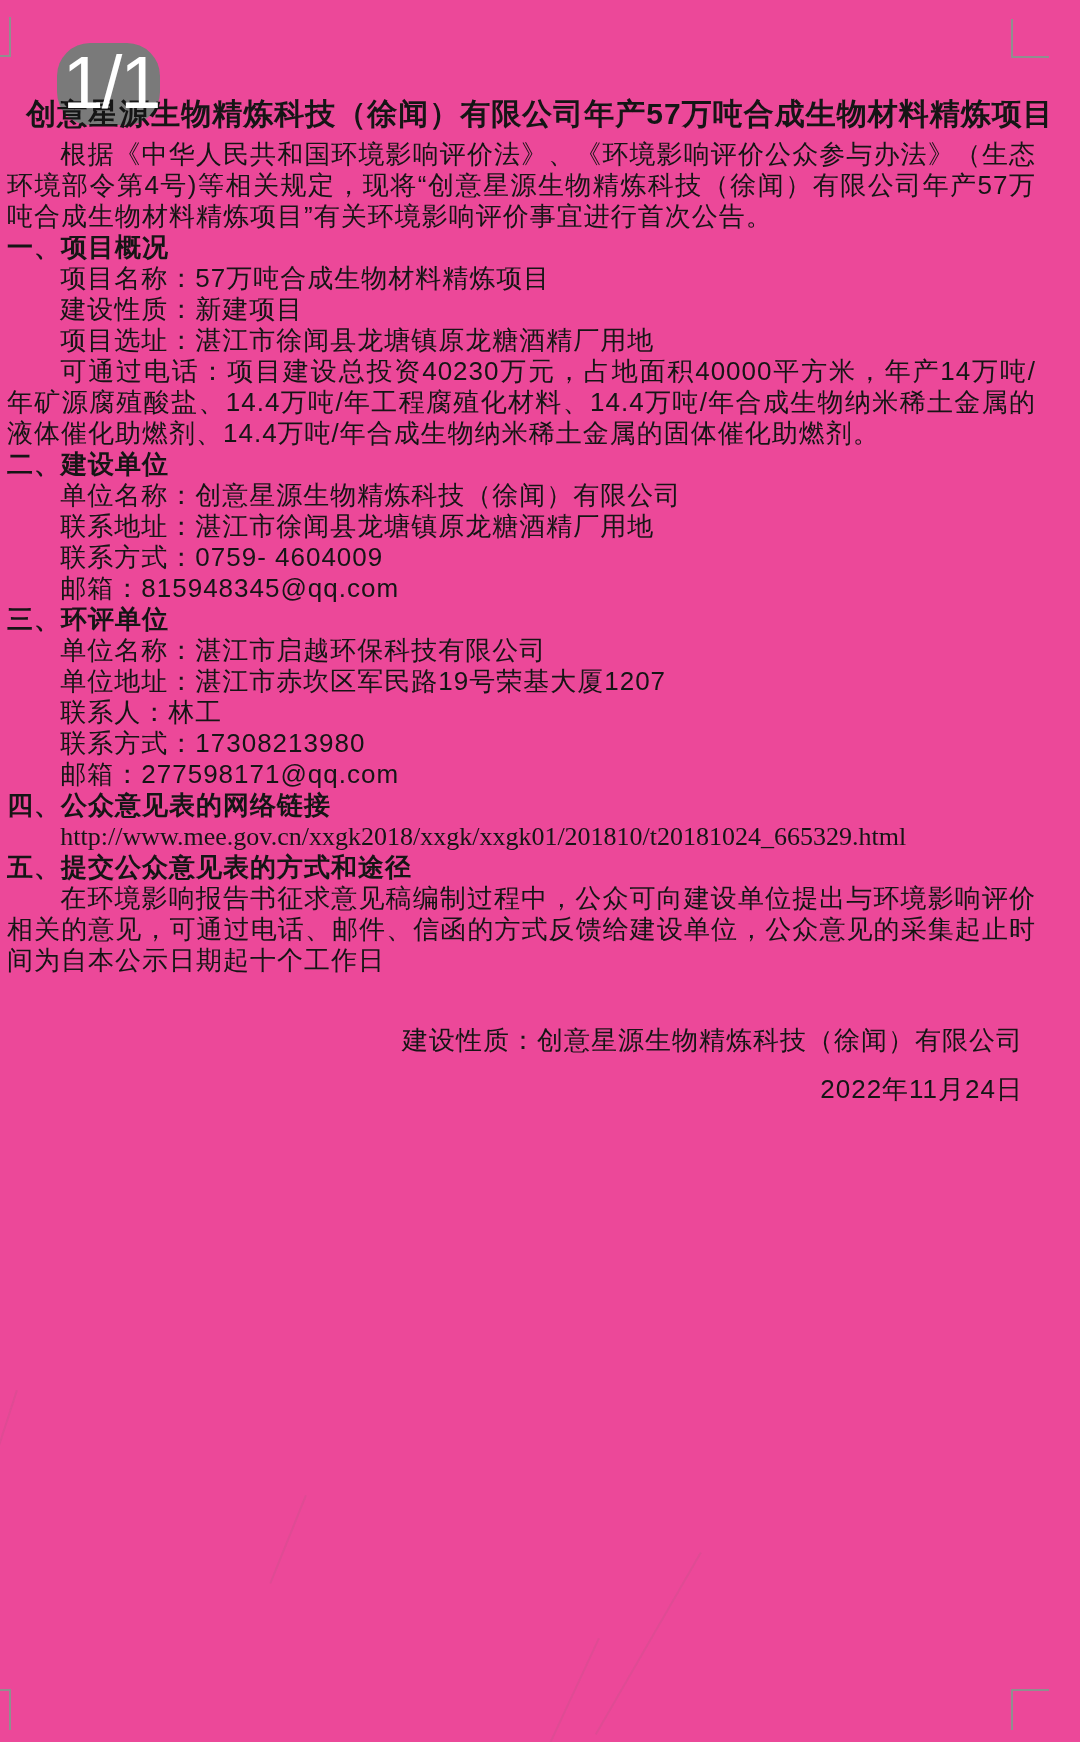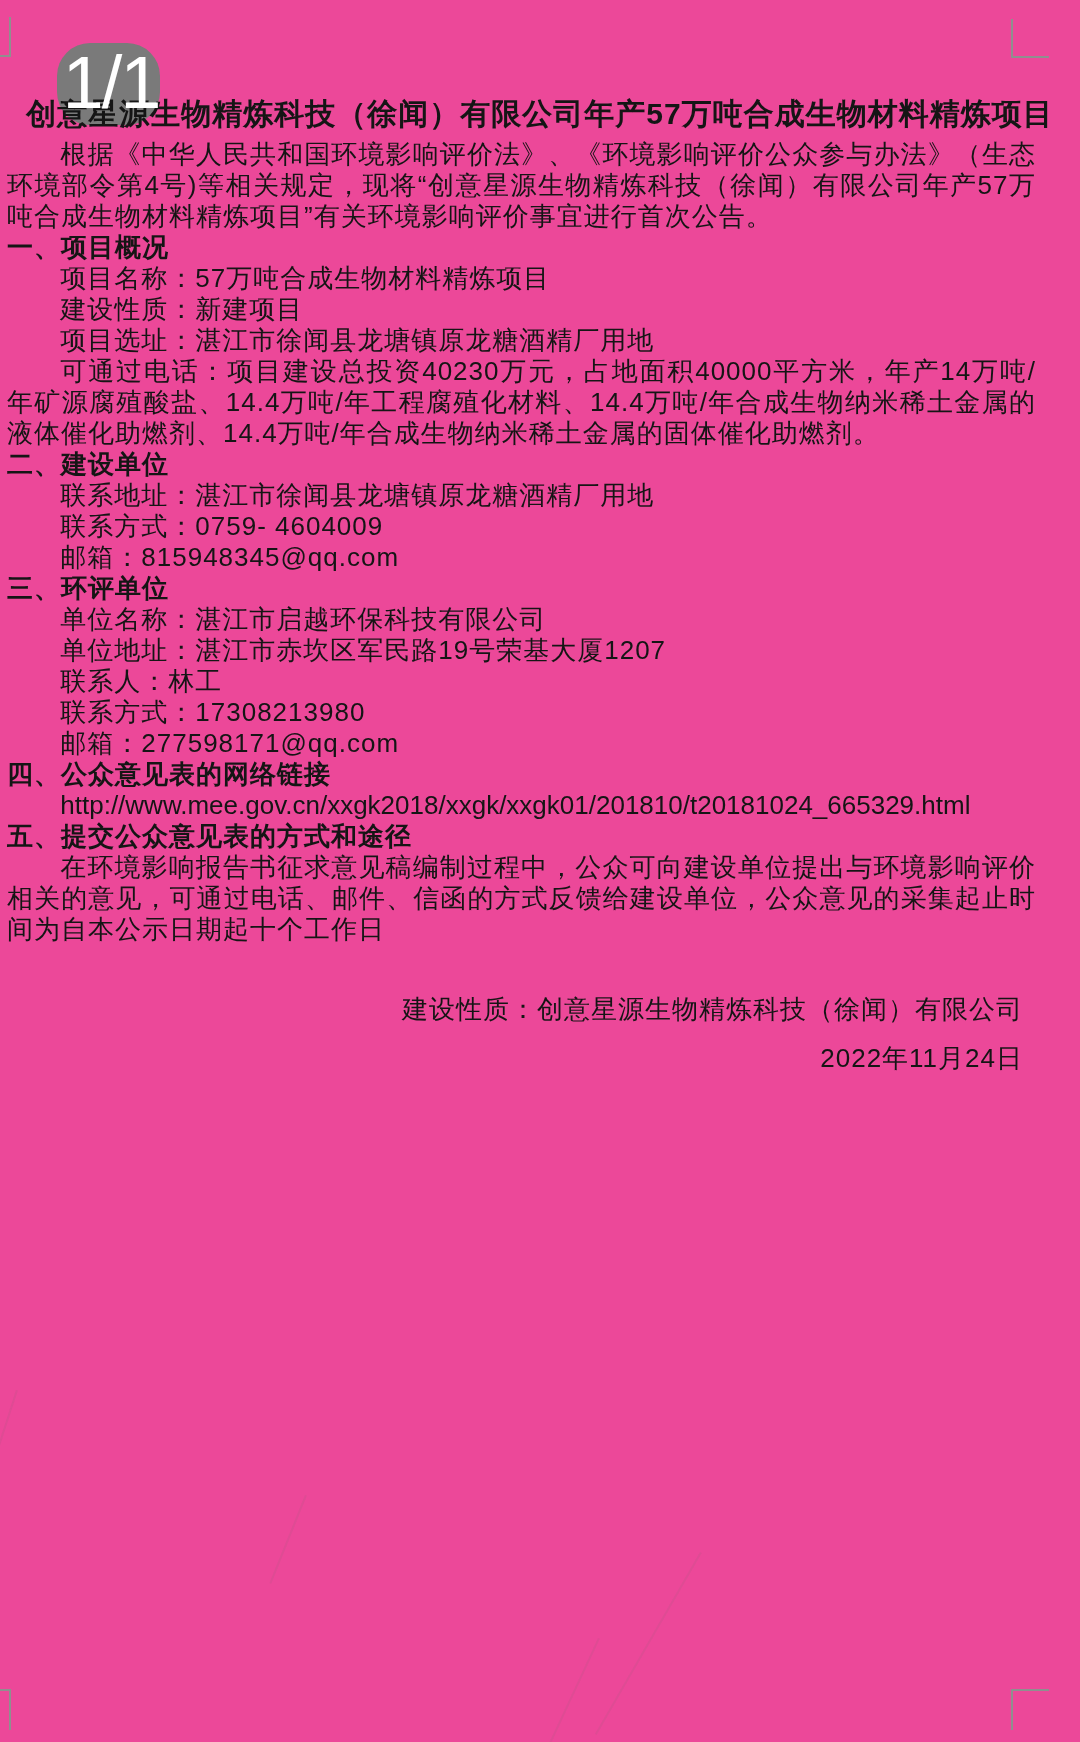--- a/index.html
+++ b/index.html
@@ -32,21 +32,21 @@
   }
 
   .doc {
     position:relative; z-index:2;
     padding:0 44px 0 7px;
     font-size:26px; line-height:31px;
     text-align:justify; letter-spacing:1px;
   }
   .doc p { text-indent:2.05em; }
   .doc p.h { text-indent:0; font-weight:bold; }
-  .doc p.url-line { letter-spacing:0; }
+  .doc p.url-line { letter-spacing:0;font-family:Liberation Serif, serif; }
 
   .sig {
     position:relative; z-index:2;
     margin-top:40px; padding-right:57px;
     text-align:right; font-size:26px; line-height:49px; letter-spacing:1px;
   }
 
   
   .mark { position:absolute; z-index:4; }
   .mark.tl { left:0;      top:17px;   width:11px; height:40px; border-right:2px solid #8f8f8f; border-bottom:2px solid #8f8f8f; }
@@ -86,20 +86,21 @@
   <div class="doc">
     <p>根据《中华人民共和国环境影响评价法》、《环境影响评价公众参与办法》（生态环境部令第4号)等相关规定，现将“创意星源生物精炼科技（徐闻）有限公司年产57万吨合成生物材料精炼项目”有关环境影响评价事宜进行首次公告。</p>
 
     <p class="h">一、项目概况</p>
     <p>项目名称：57万吨合成生物材料精炼项目</p>
     <p>建设性质：新建项目</p>
     <p>项目选址：湛江市徐闻县龙塘镇原龙糖酒精厂用地</p>
     <p>可通过电话：项目建设总投资40230万元，占地面积40000平方米，年产14万吨/年矿源腐殖酸盐、14.4万吨/年工程腐殖化材料、14.4万吨/年合成生物纳米稀土金属的液体催化助燃剂、14.4万吨/年合成生物纳米稀土金属的固体催化助燃剂。</p>
 
     <p class="h">二、建设单位</p>
+    <p>单位名称：创意星源生物精炼科技（徐闻）有限公司</p>
     <p>联系地址：湛江市徐闻县龙塘镇原龙糖酒精厂用地</p>
     <p>联系方式：0759- 4604009</p>
     <p>邮箱：815948345@qq.com</p>
 
     <p class="h">三、环评单位</p>
     <p>单位名称：湛江市启越环保科技有限公司</p>
     <p>单位地址：湛江市赤坎区军民路19号荣基大厦1207</p>
     <p>联系人：林工</p>
     <p>联系方式：17308213980</p>
     <p>邮箱：277598171@qq.com</p>

